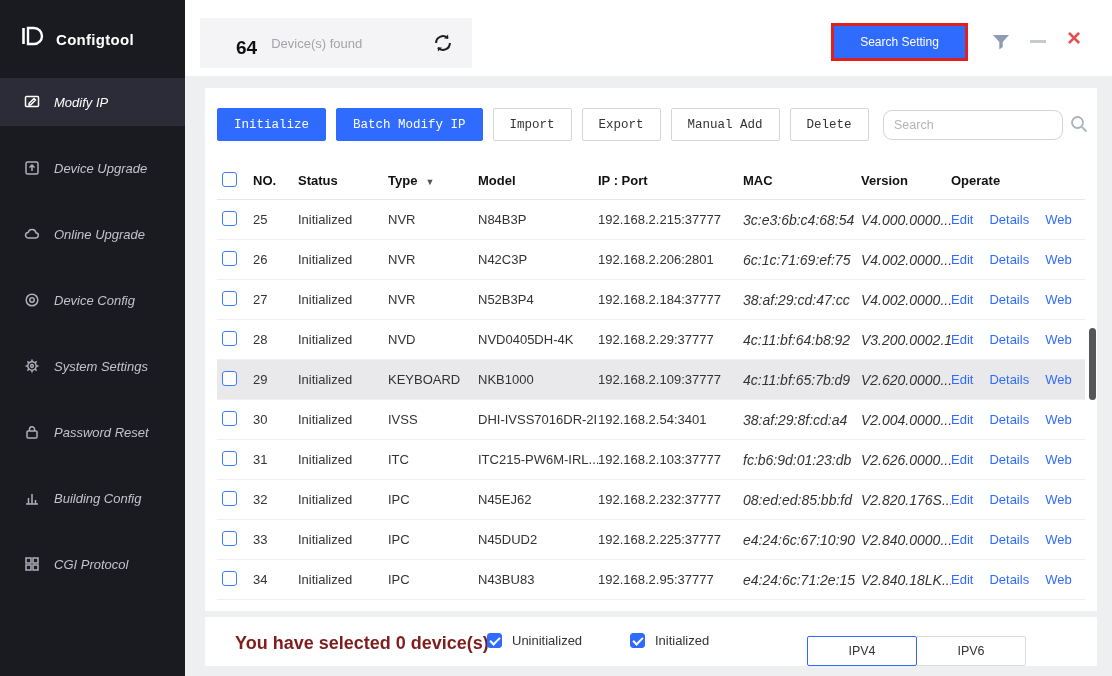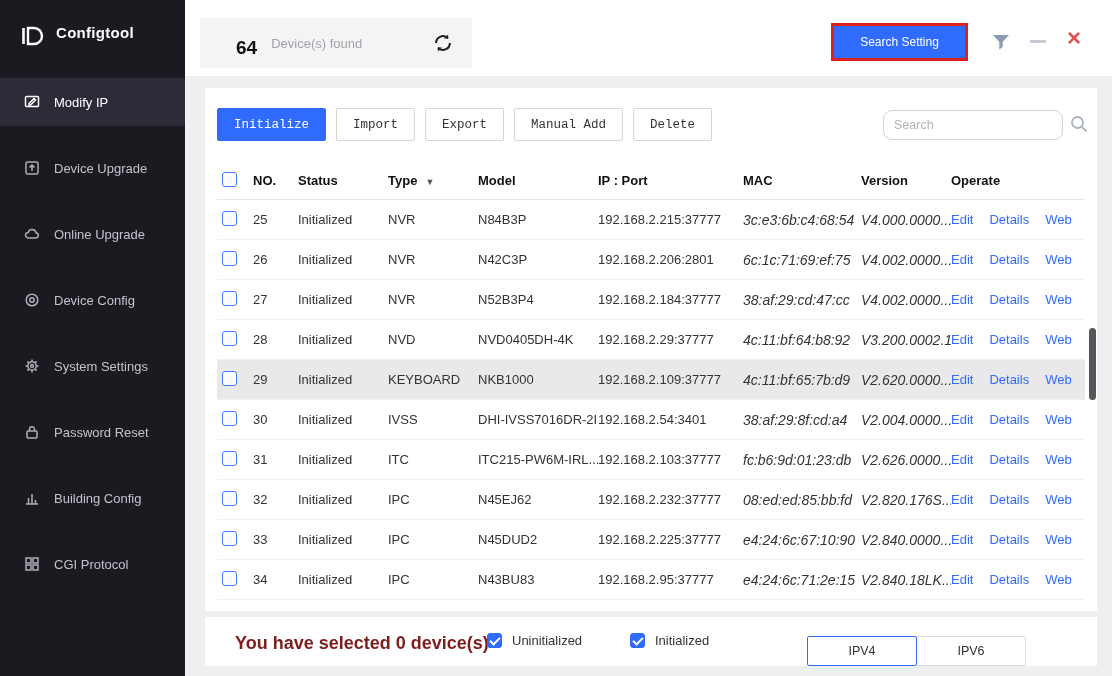--- a/index.html
+++ b/index.html
@@ -1,25 +1,25 @@
 <!DOCTYPE html>
 <html><head>
 <meta charset="utf-8">
 <style>
   * { box-sizing: border-box; margin: 0; padding: 0; }
   html,body { width:1112px; height:676px; overflow:hidden; }
   body { font-family:"Liberation Sans", sans-serif; background:#edeff0; position:relative; }
 
   
   .sidebar { position:absolute; left:0; top:0; width:185px; height:676px; background:#1a1a21; }
-  .brand { display:flex; align-items:flex-start; gap:10px; padding:24px 0 0 18px; }
+  .brand { display:flex; align-items:flex-end; gap:10px; padding:24px 0 0 18px; }
   .brand-text { color:#fff; font-size:15px; font-weight:bold; letter-spacing:.3px; }
   .nav { margin-top:30px; }
   .nav-item { display:flex; align-items:center; gap:14px; height:48px; margin-bottom:18px;
-              padding-left:24px; color:#c3c3cc; font-size:13px; cursor:pointer; }
+              padding-left:24px; color:#c3c3cc; font-size:13px; cursor:pointer;font-style:italic; }
   .nav-item.active { background:#2c2c38; color:#fff; }
   .nav-item svg { flex:0 0 auto; }
   .nv-ic { stroke:#aeaeb8; fill:none; stroke-width:1.5; }
   .nav-item.active .nv-ic { stroke:#fff; }
 
   
   .tophdr { position:absolute; left:185px; top:0; width:927px; height:76px; background:#fff; }
   .countbox { position:absolute; left:15px; top:18px; width:272px; height:50px; background:#f4f4f6;
               display:flex; align-items:center; padding:0 18px 0 36px; }
   .count-num { font-size:19px; font-weight:bold; color:#111;margin-top:10px; }
@@ -166,20 +166,21 @@
       <path d="M2 2h16l-6.3 7v5l-3.4 2.4V9z" fill="#8e9bb0"></path>
     </svg>
   </span>
   <div class="min-btn"></div>
   <div class="close-btn"><span>×</span></div>
 </div>
 
 <div class="card">
   <div class="toolbar">
     <button class="btn btn-blue">Initialize</button>
+    <button class="btn btn-blue">Batch Modify IP</button>
     <button class="btn btn-plain">Import</button>
     <button class="btn btn-plain">Export</button>
     <button class="btn btn-plain">Manual Add</button>
     <button class="btn btn-plain">Delete</button>
   </div>
   <input class="search-in" type="text" placeholder="Search" style="">
   <span class="mag">
     <svg width="20" height="20" viewBox="0 0 20 20">
       <circle cx="8.5" cy="8.5" r="5.5" fill="none" stroke="#a9b2bd" stroke-width="1.8"></circle>
       <line x1="12.8" y1="12.8" x2="17.5" y2="17.5" stroke="#a9b2bd" stroke-width="1.8"></line>

